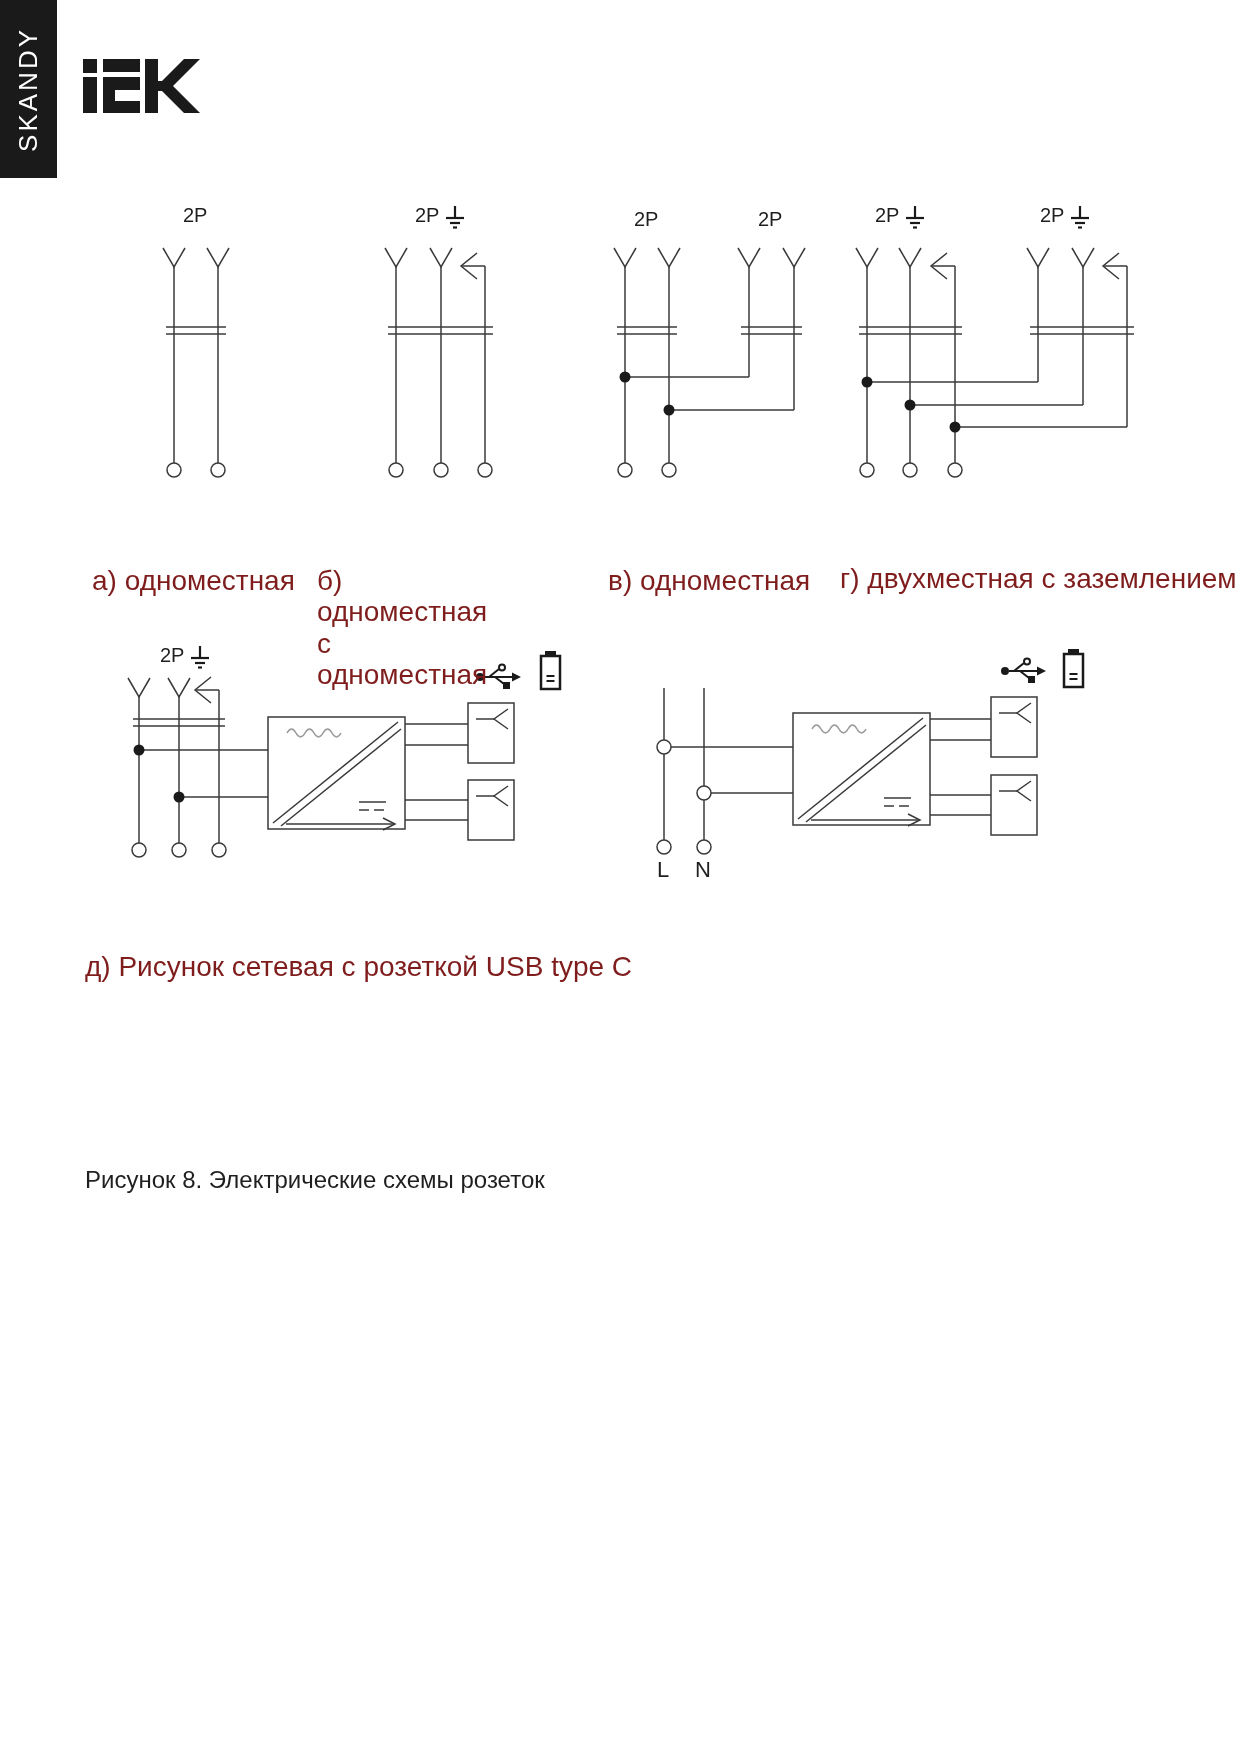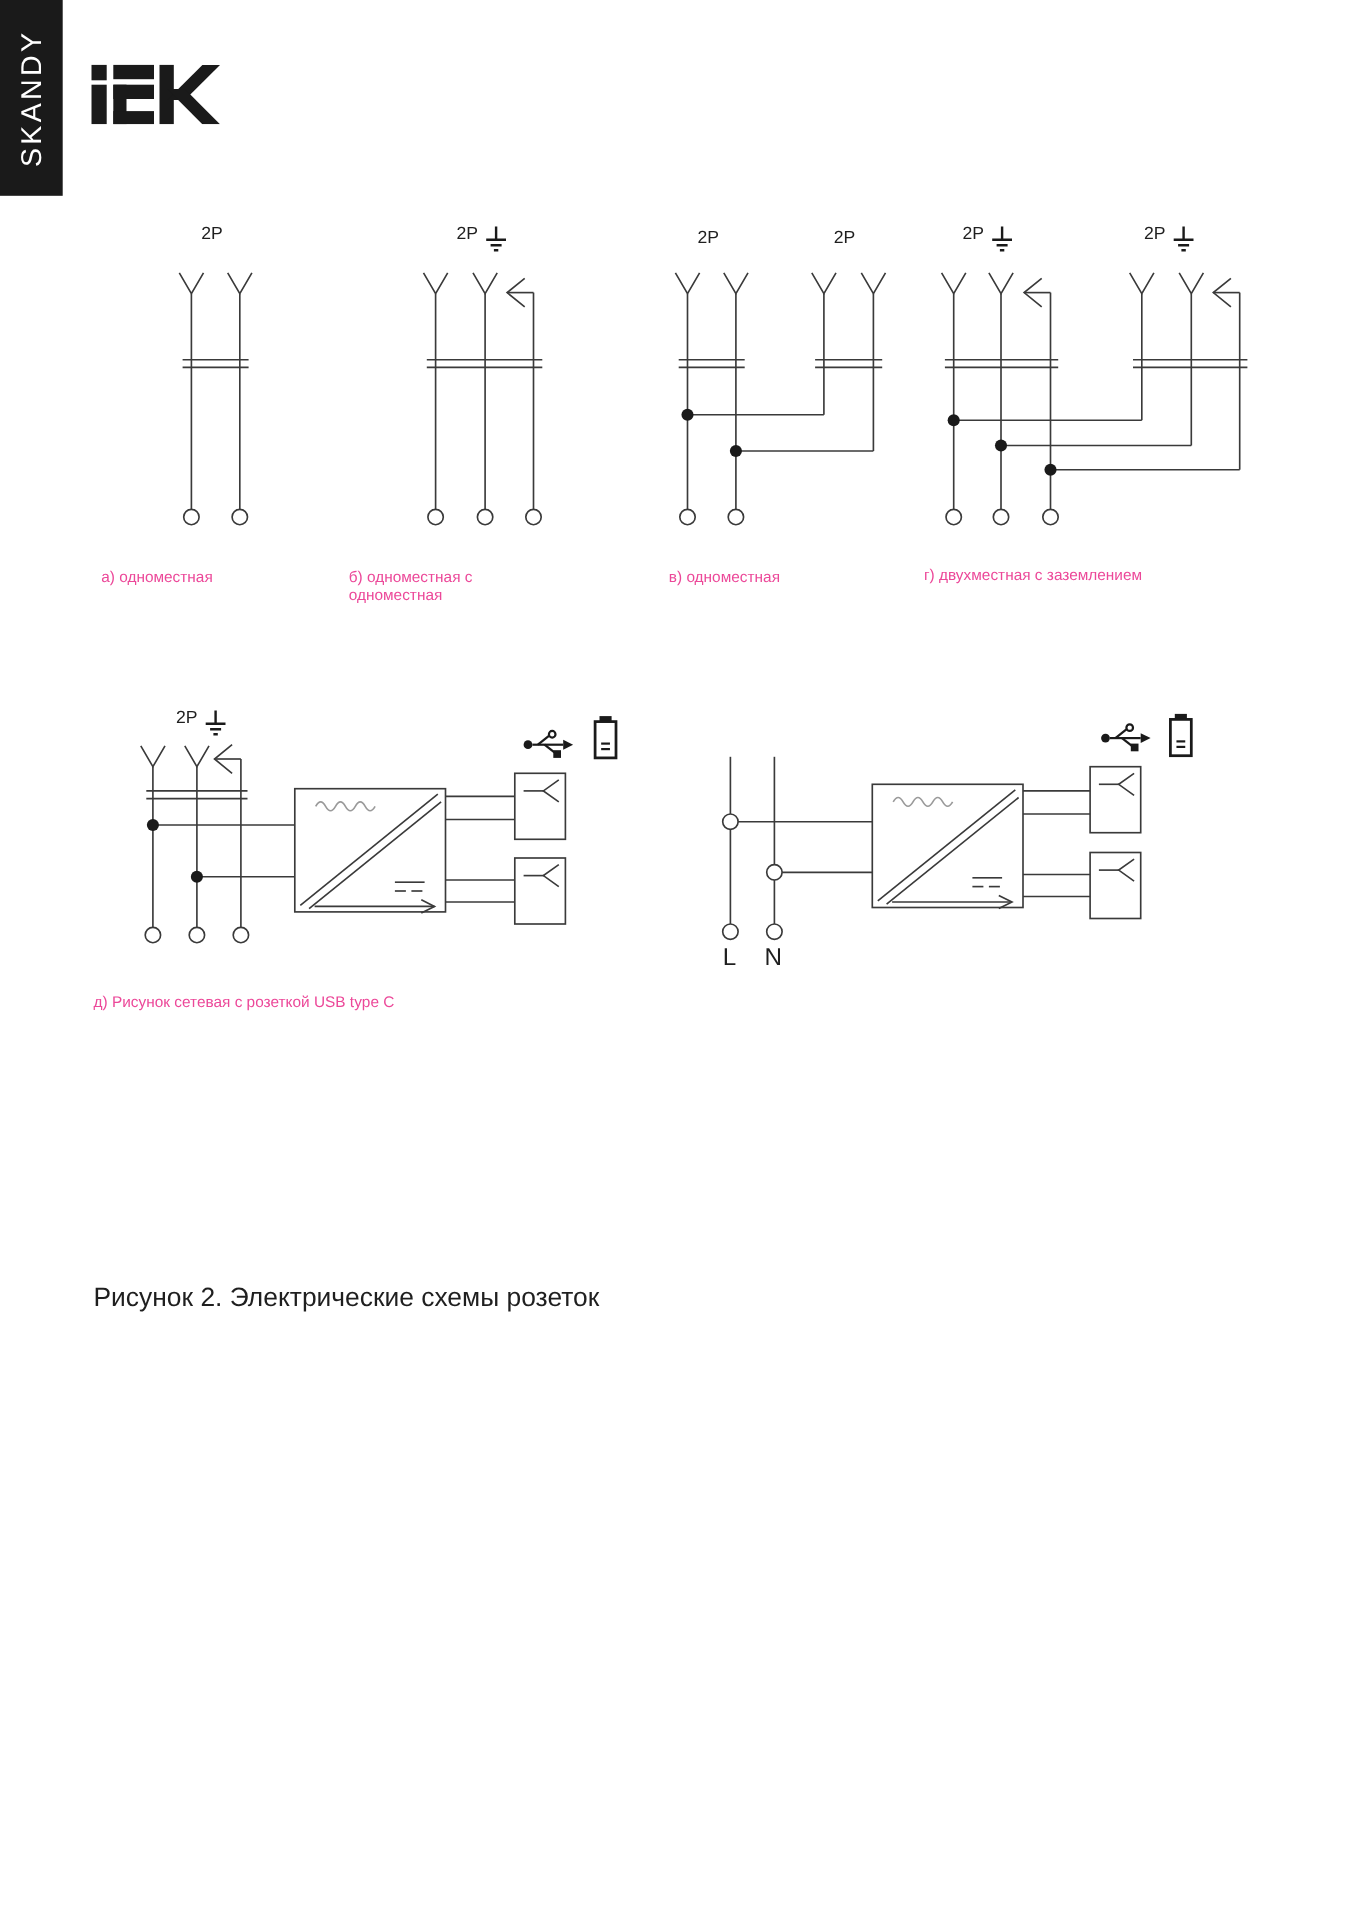--- a/index.html
+++ b/index.html
@@ -11,25 +11,25 @@
   .abs{position:absolute;}
   .banner{
     position:absolute;left:0;top:0;width:57px;height:178px;background:#1a1a1a;
     display:flex;align-items:center;justify-content:center;
   }
   .banner span{
     writing-mode:vertical-rl;transform:rotate(180deg);
     color:#ffffff;font-size:26px;letter-spacing:3px;font-weight:400;
   }
   .pinlabel{
-    position:absolute;font-size:16px;color:#1f1f1f;display:flex;align-items:flex-start;gap:6px;
+    position:absolute;font-size:20px;color:#1f1f1f;display:flex;align-items:flex-start;gap:6px;
     white-space:nowrap;
   }
   .pinlabel .gnd{display:inline-block;margin-top:1px;}
-  .cap{position:absolute;font-size:14px;line-height:1.12;color:#ec4899;}
+  .cap{position:absolute;font-size:28px;line-height:1.12;color:#7f1d1d;margin-top:48px;}
   .termlabel{position:absolute;font-size:22px;color:#1f1f1f;}
   .figcap{position:absolute;font-size:24px;color:#1f1f1f;white-space:nowrap;}
   svg{display:block;}
   .canvas{position:absolute;left:0;top:0;}
 </style>
 </head>
 <body>
 
 <div class="page">
 
@@ -267,15 +267,15 @@
 
   <div class="termlabel" style="left:657px;top:857px">L</div>
   <div class="termlabel" style="left:695px;top:857px">N</div>
 
   <div class="cap" style="left:92px;top:517px">а) одноместная</div>
   <div class="cap" style="left:317px;top:517px;width:175px">б) одноместная с одноместная</div>
   <div class="cap" style="left:608px;top:517px">в) одноместная</div>
   <div class="cap" style="left:840px;top:515px">г) двухместная с заземлением</div>
   <div class="cap" style="left:85px;top:903px">д) Рисунок сетевая с розеткой USB type C</div>
 
-  <div class="figcap" style="left:85px;top:1166px">Рисунок 2. Электрические схемы розеток</div>
+  <div class="figcap" style="left:85px;top:1166px">Рисунок 8. Электрические схемы розеток</div>
 
 </div>
 
 </body></html>

